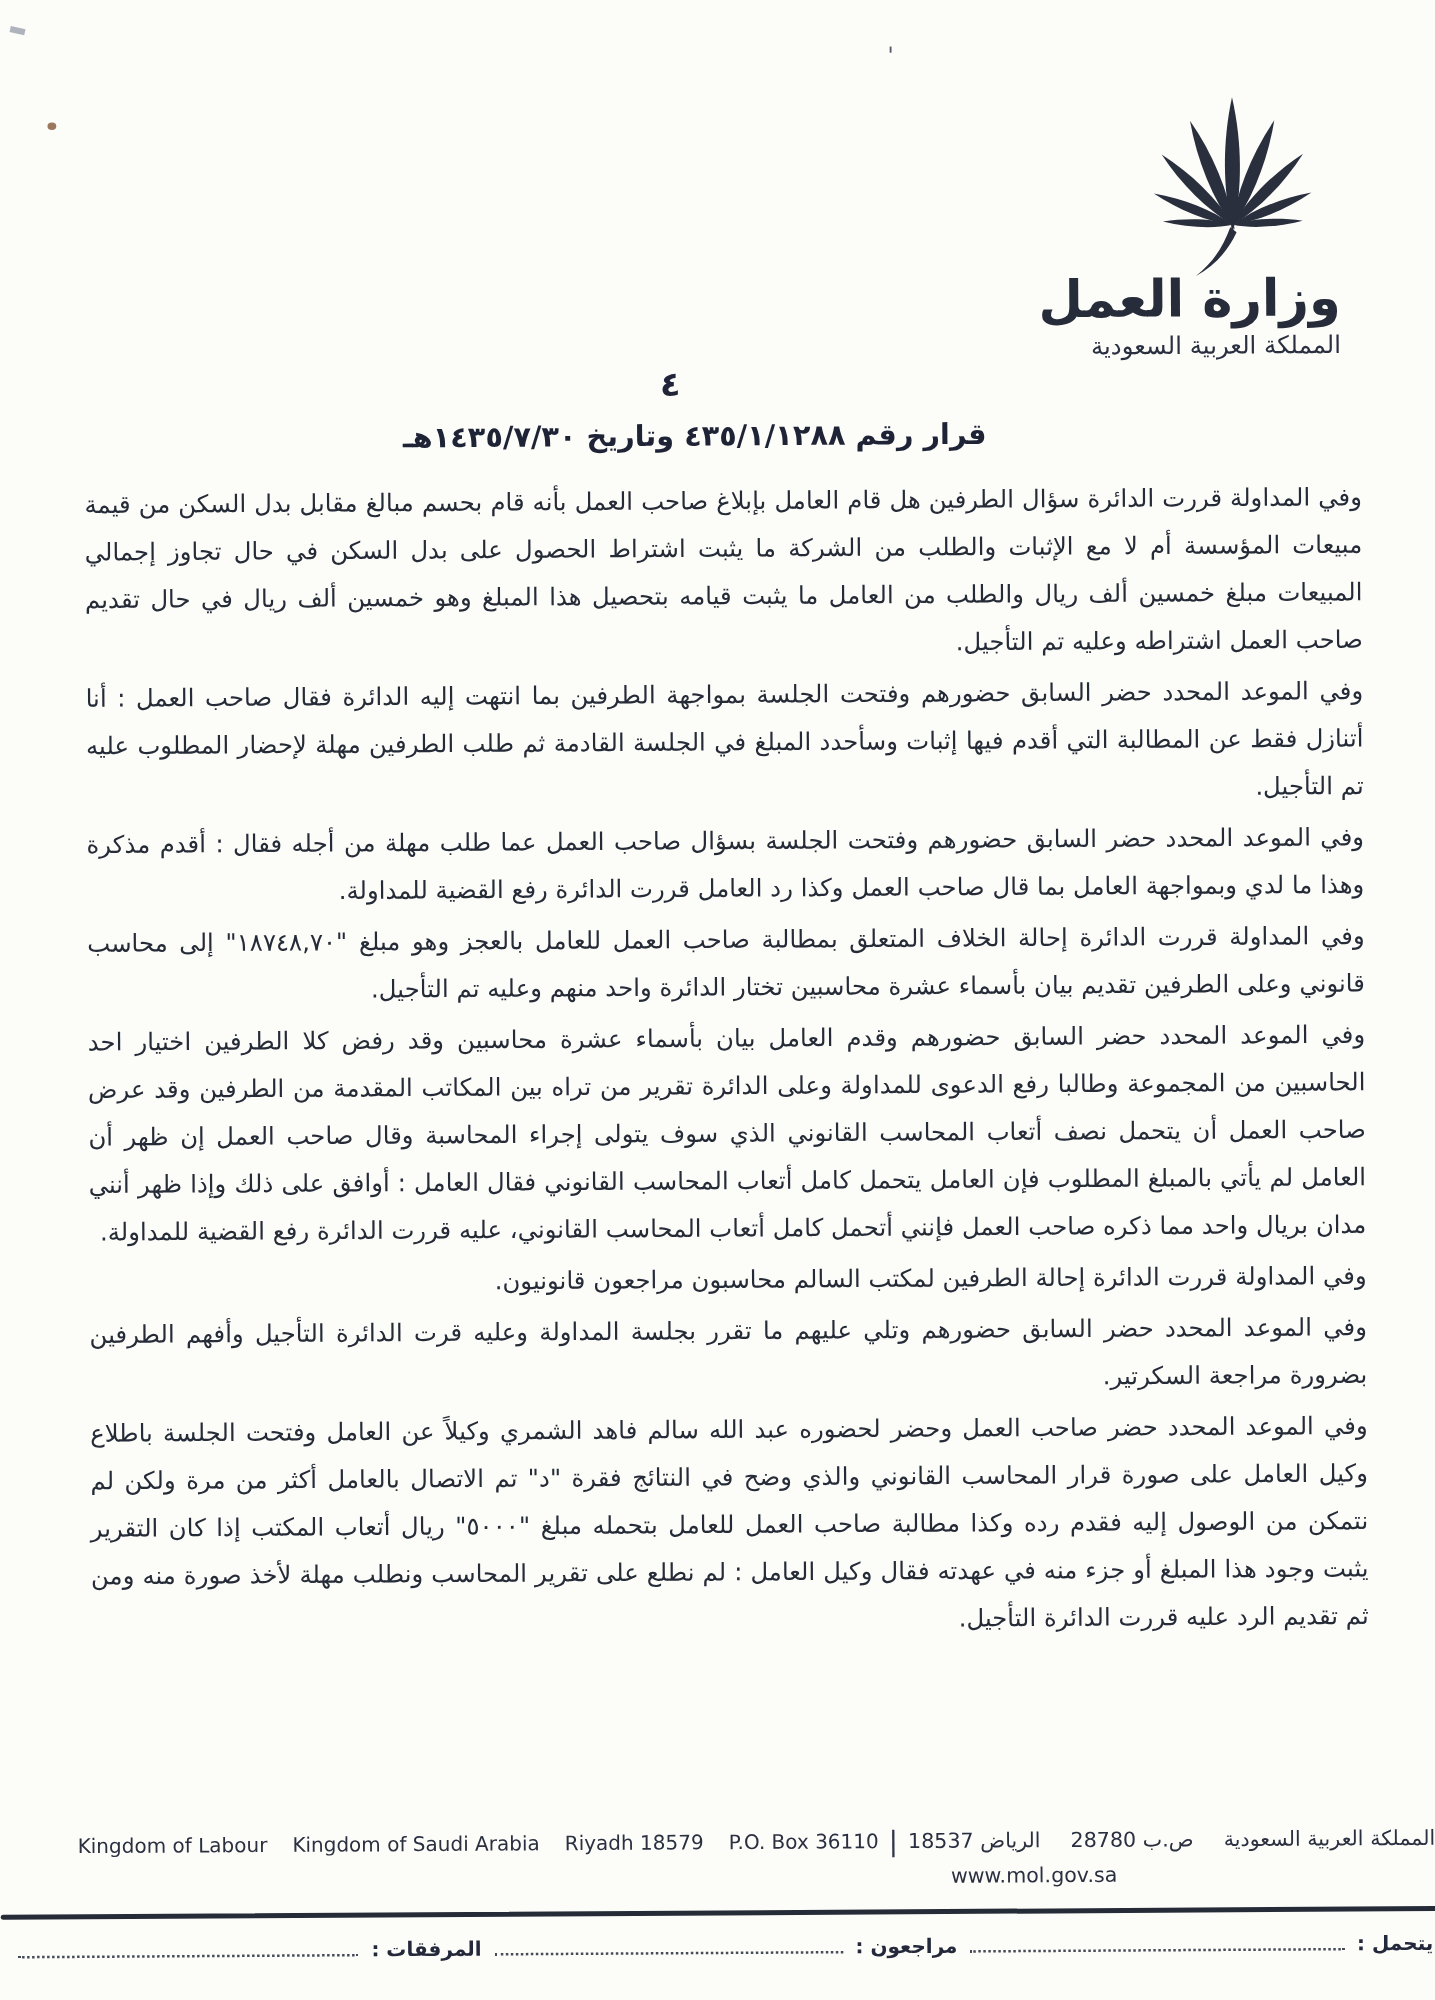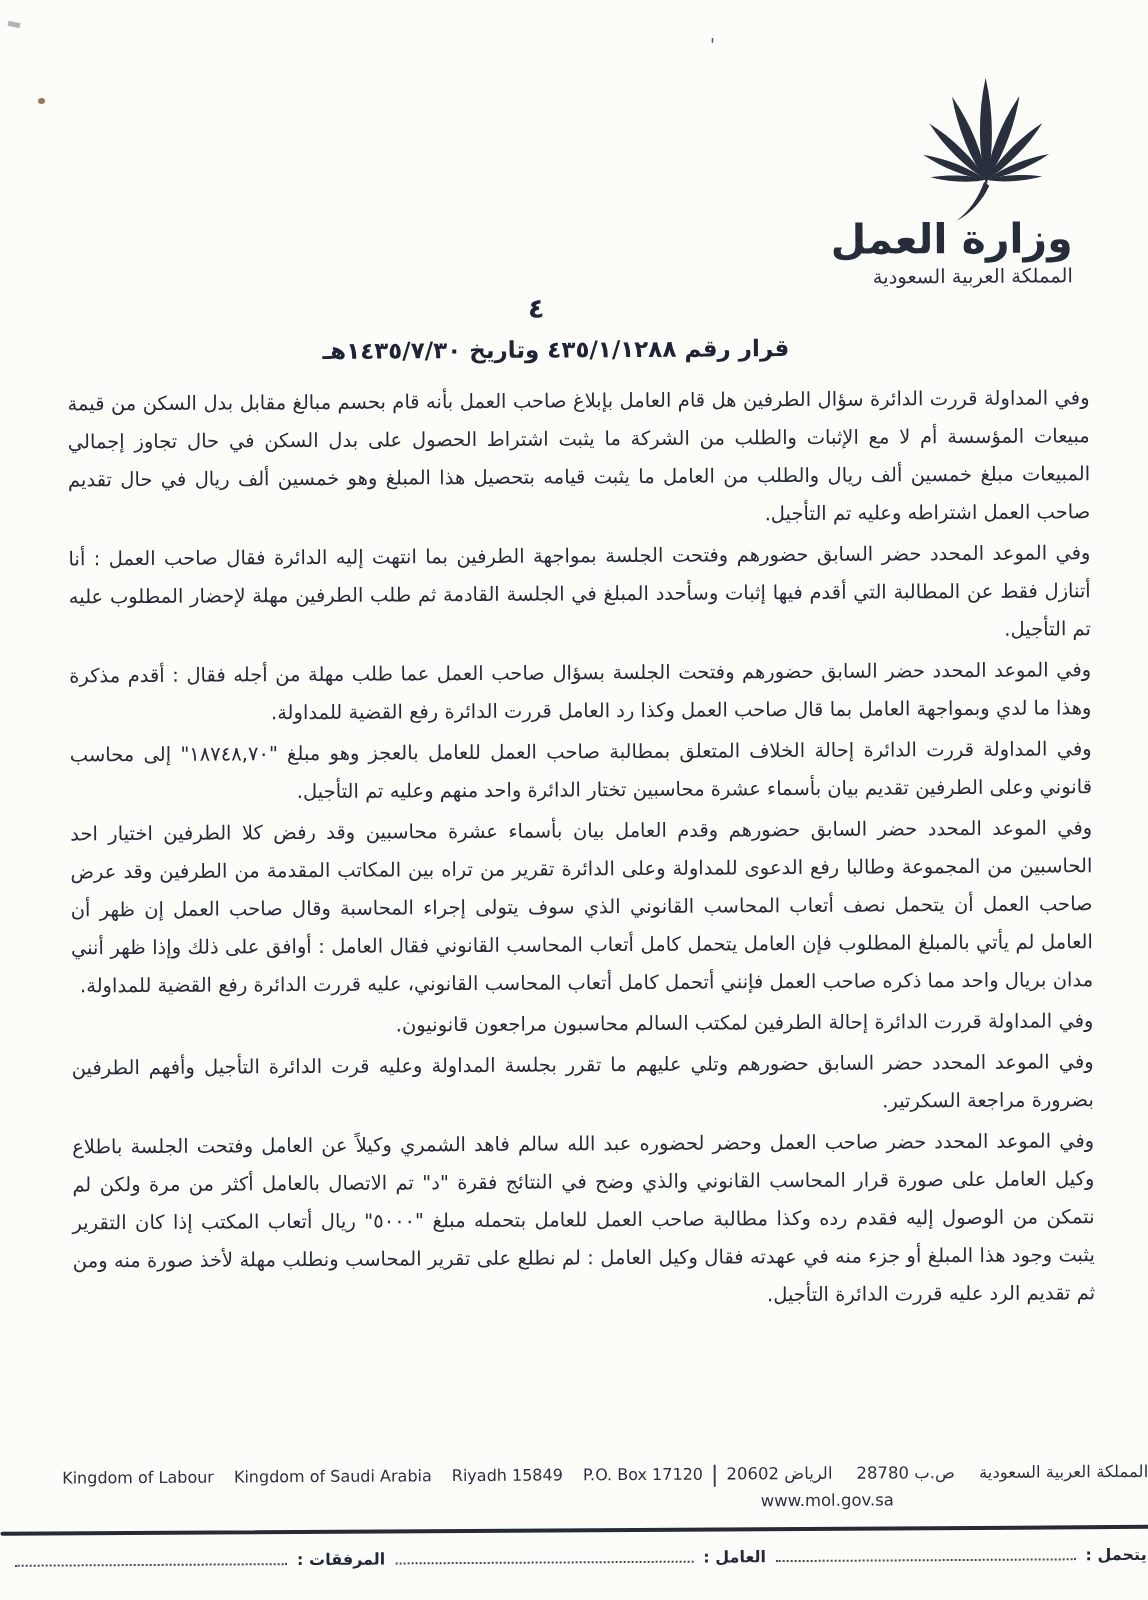--- a/index.html
+++ b/index.html
@@ -134,44 +134,44 @@
         <p class="para">وفي المداولة قررت الدائرة إحالة الطرفين لمكتب السالم محاسبون مراجعون قانونيون.</p>
         <p class="para">وفي الموعد المحدد حضر السابق حضورهم وتلي عليهم ما تقرر بجلسة المداولة وعليه قرت الدائرة التأجيل وأفهم الطرفين بضرورة مراجعة السكرتير.</p>
         <p class="para">وفي الموعد المحدد حضر صاحب العمل وحضر لحضوره عبد الله سالم فاهد الشمري وكيلاً عن العامل وفتحت الجلسة باطلاع وكيل العامل على صورة قرار المحاسب القانوني والذي وضح في النتائج فقرة "د" تم الاتصال بالعامل أكثر من مرة ولكن لم نتمكن من الوصول إليه فقدم رده وكذا مطالبة صاحب العمل للعامل بتحمله مبلغ "٥٠٠٠" ريال أتعاب المكتب إذا كان التقرير يثبت وجود هذا المبلغ أو جزء منه في عهدته فقال وكيل العامل : لم نطلع على تقرير المحاسب ونطلب مهلة لأخذ صورة منه ومن ثم تقديم الرد عليه قررت الدائرة التأجيل.</p>
       </div>
 
     <div class="footer">
       <div class="footer-row">
         <div class="footer-en" id="footer-en">
             <span>Kingdom of Labour</span>
             <span>Kingdom of Saudi Arabia</span>
-            <span>Riyadh 15849</span>
-            <span>P.O. Box 17120</span>
+            <span>Riyadh 18579</span>
+            <span>P.O. Box 36110</span>
           </div>
         <div class="footer-sep">|</div>
         <div class="footer-ar" id="footer-ar" dir="rtl">
             <span>المملكة العربية السعودية</span>
             <span>ص.ب 28780</span>
-            <span>الرياض 20602</span>
+            <span>الرياض 18537</span>
           </div>
       </div>
       <div class="website-row">
         <span>www.mol.gov.sa</span>
       </div>
     </div>
 
     <div class="rule"></div>
 
     <div class="bottom-strip" dir="rtl">
       <div class="field">
         <span class="field-label">يتحمل :</span>
         <span class="dots"></span>
       </div>
       <div class="field">
-        <span class="field-label">العامل :</span>
+        <span class="field-label">مراجعون :</span>
         <span class="dots"></span>
       </div>
       <div class="field">
         <span class="field-label">المرفقات :</span>
         <span class="dots"></span>
       </div>
     </div>
 
   </div>
 </div>

